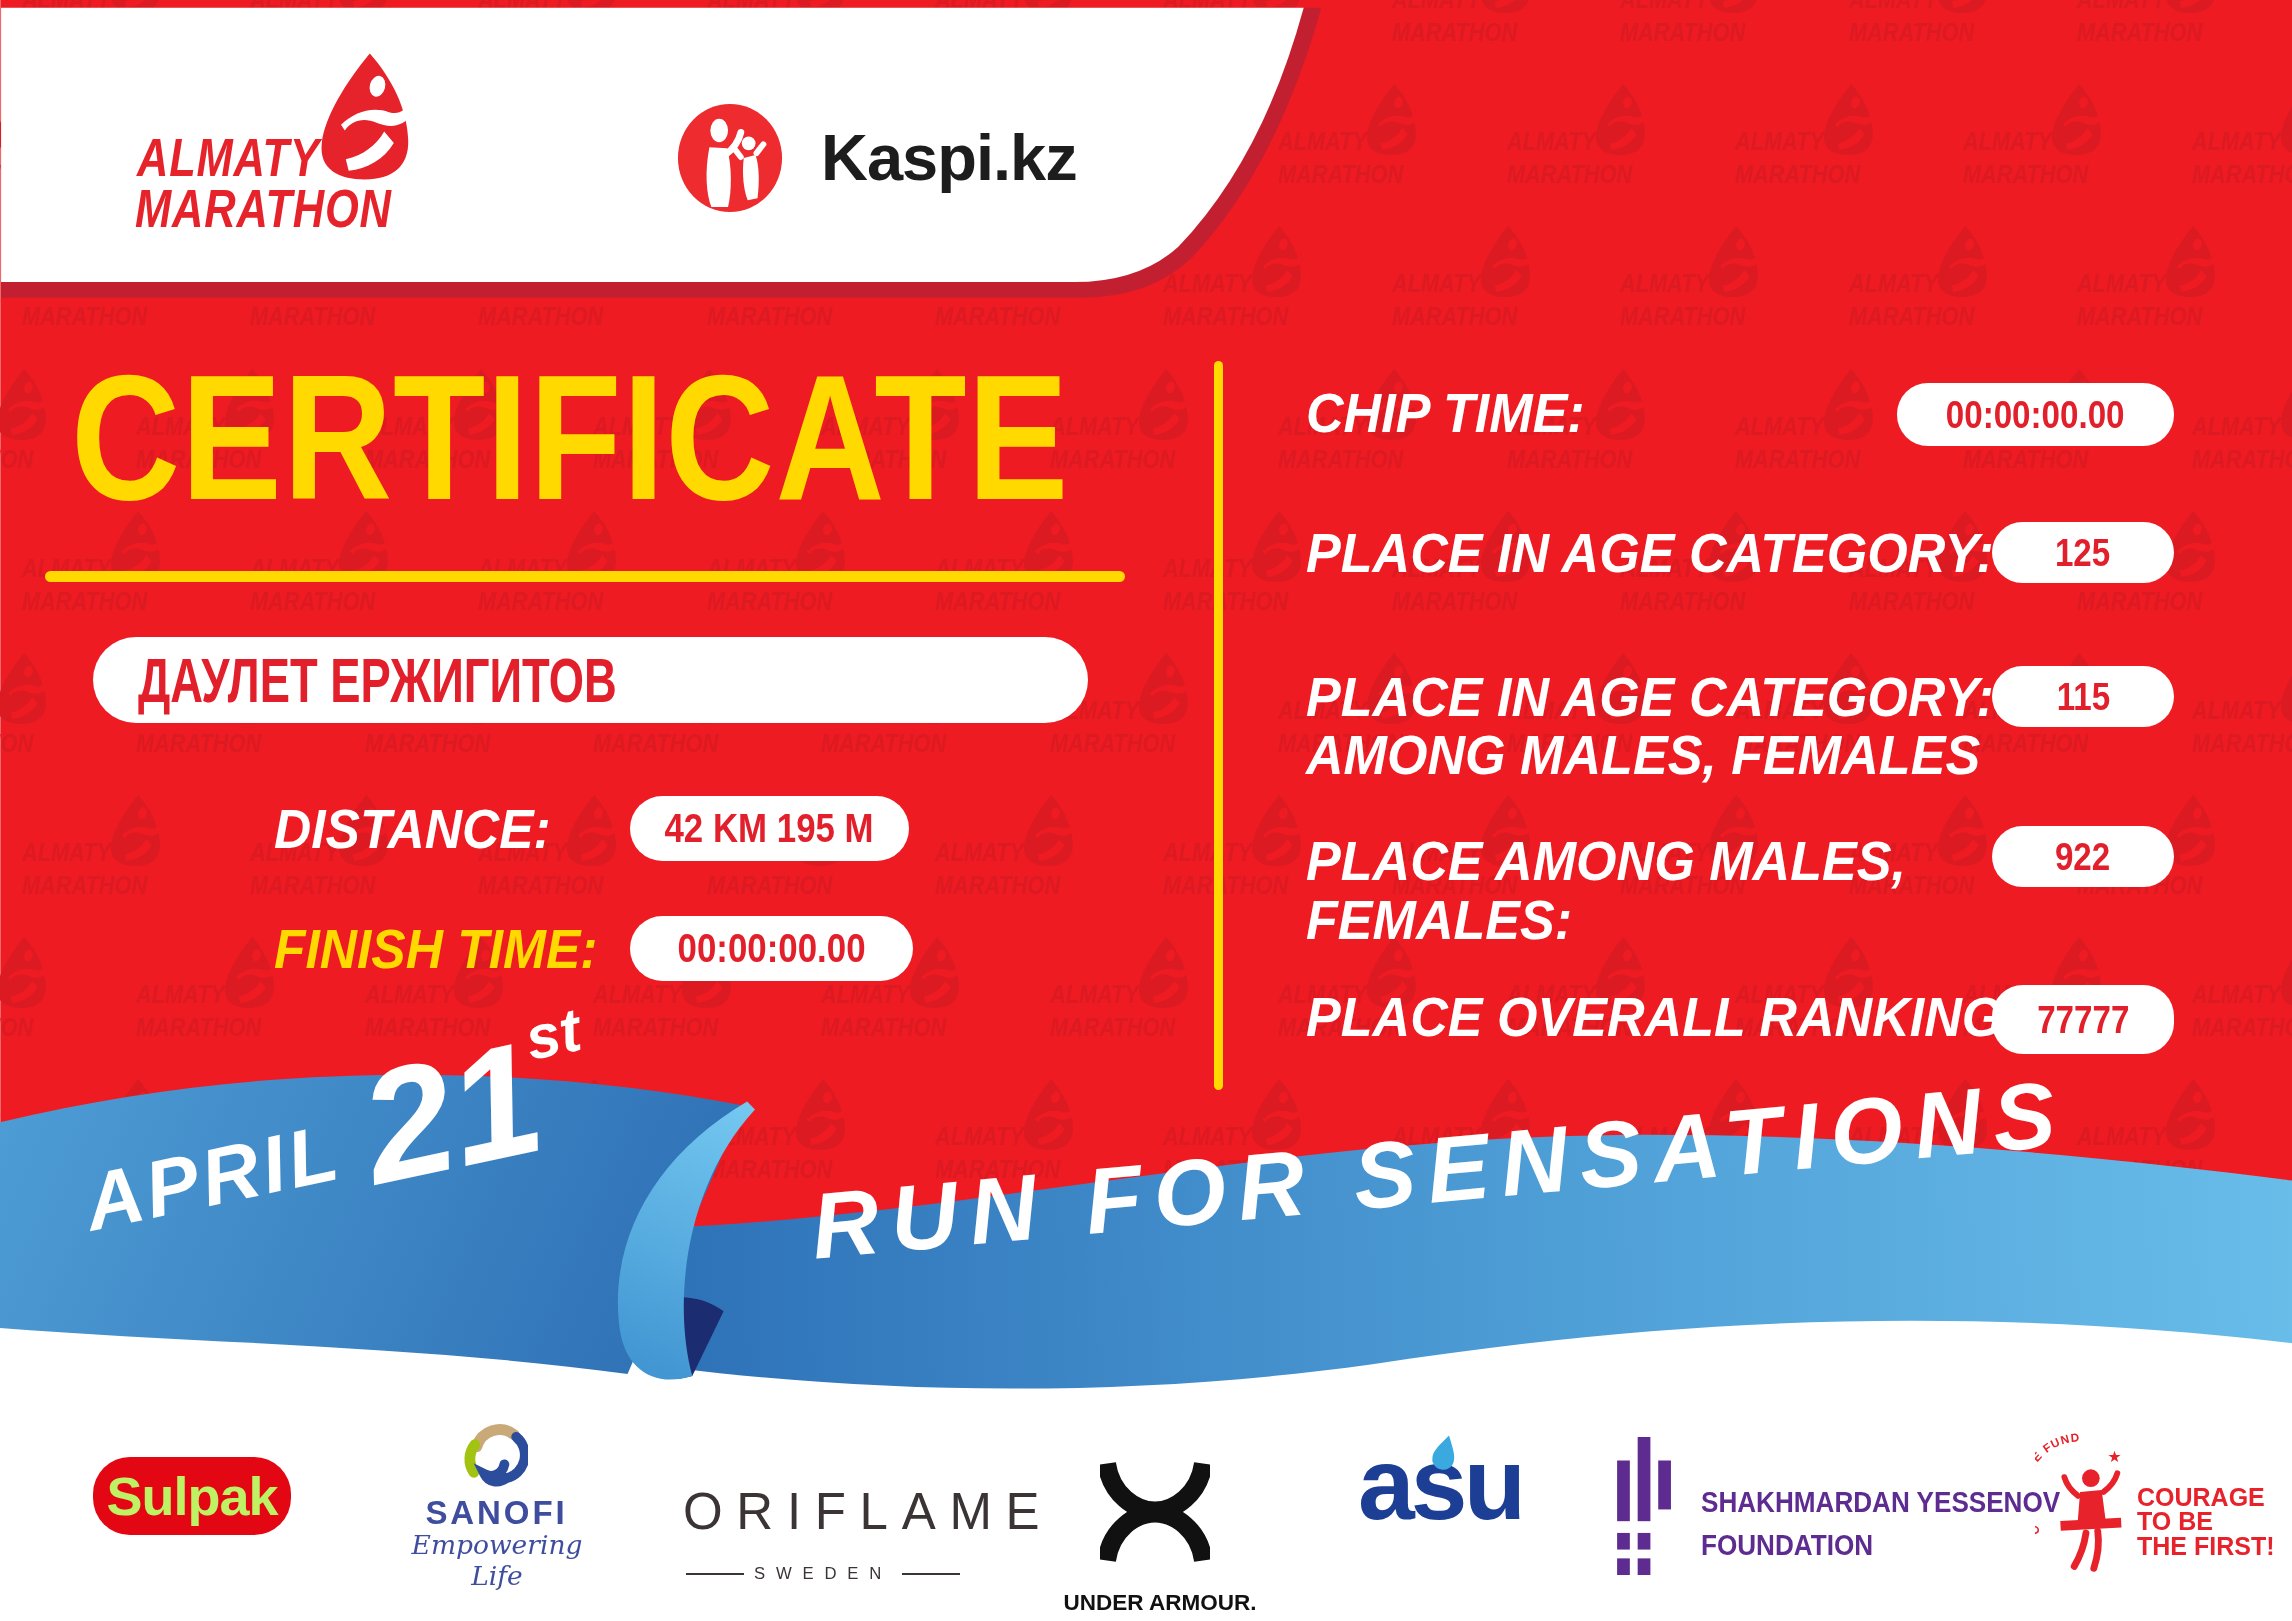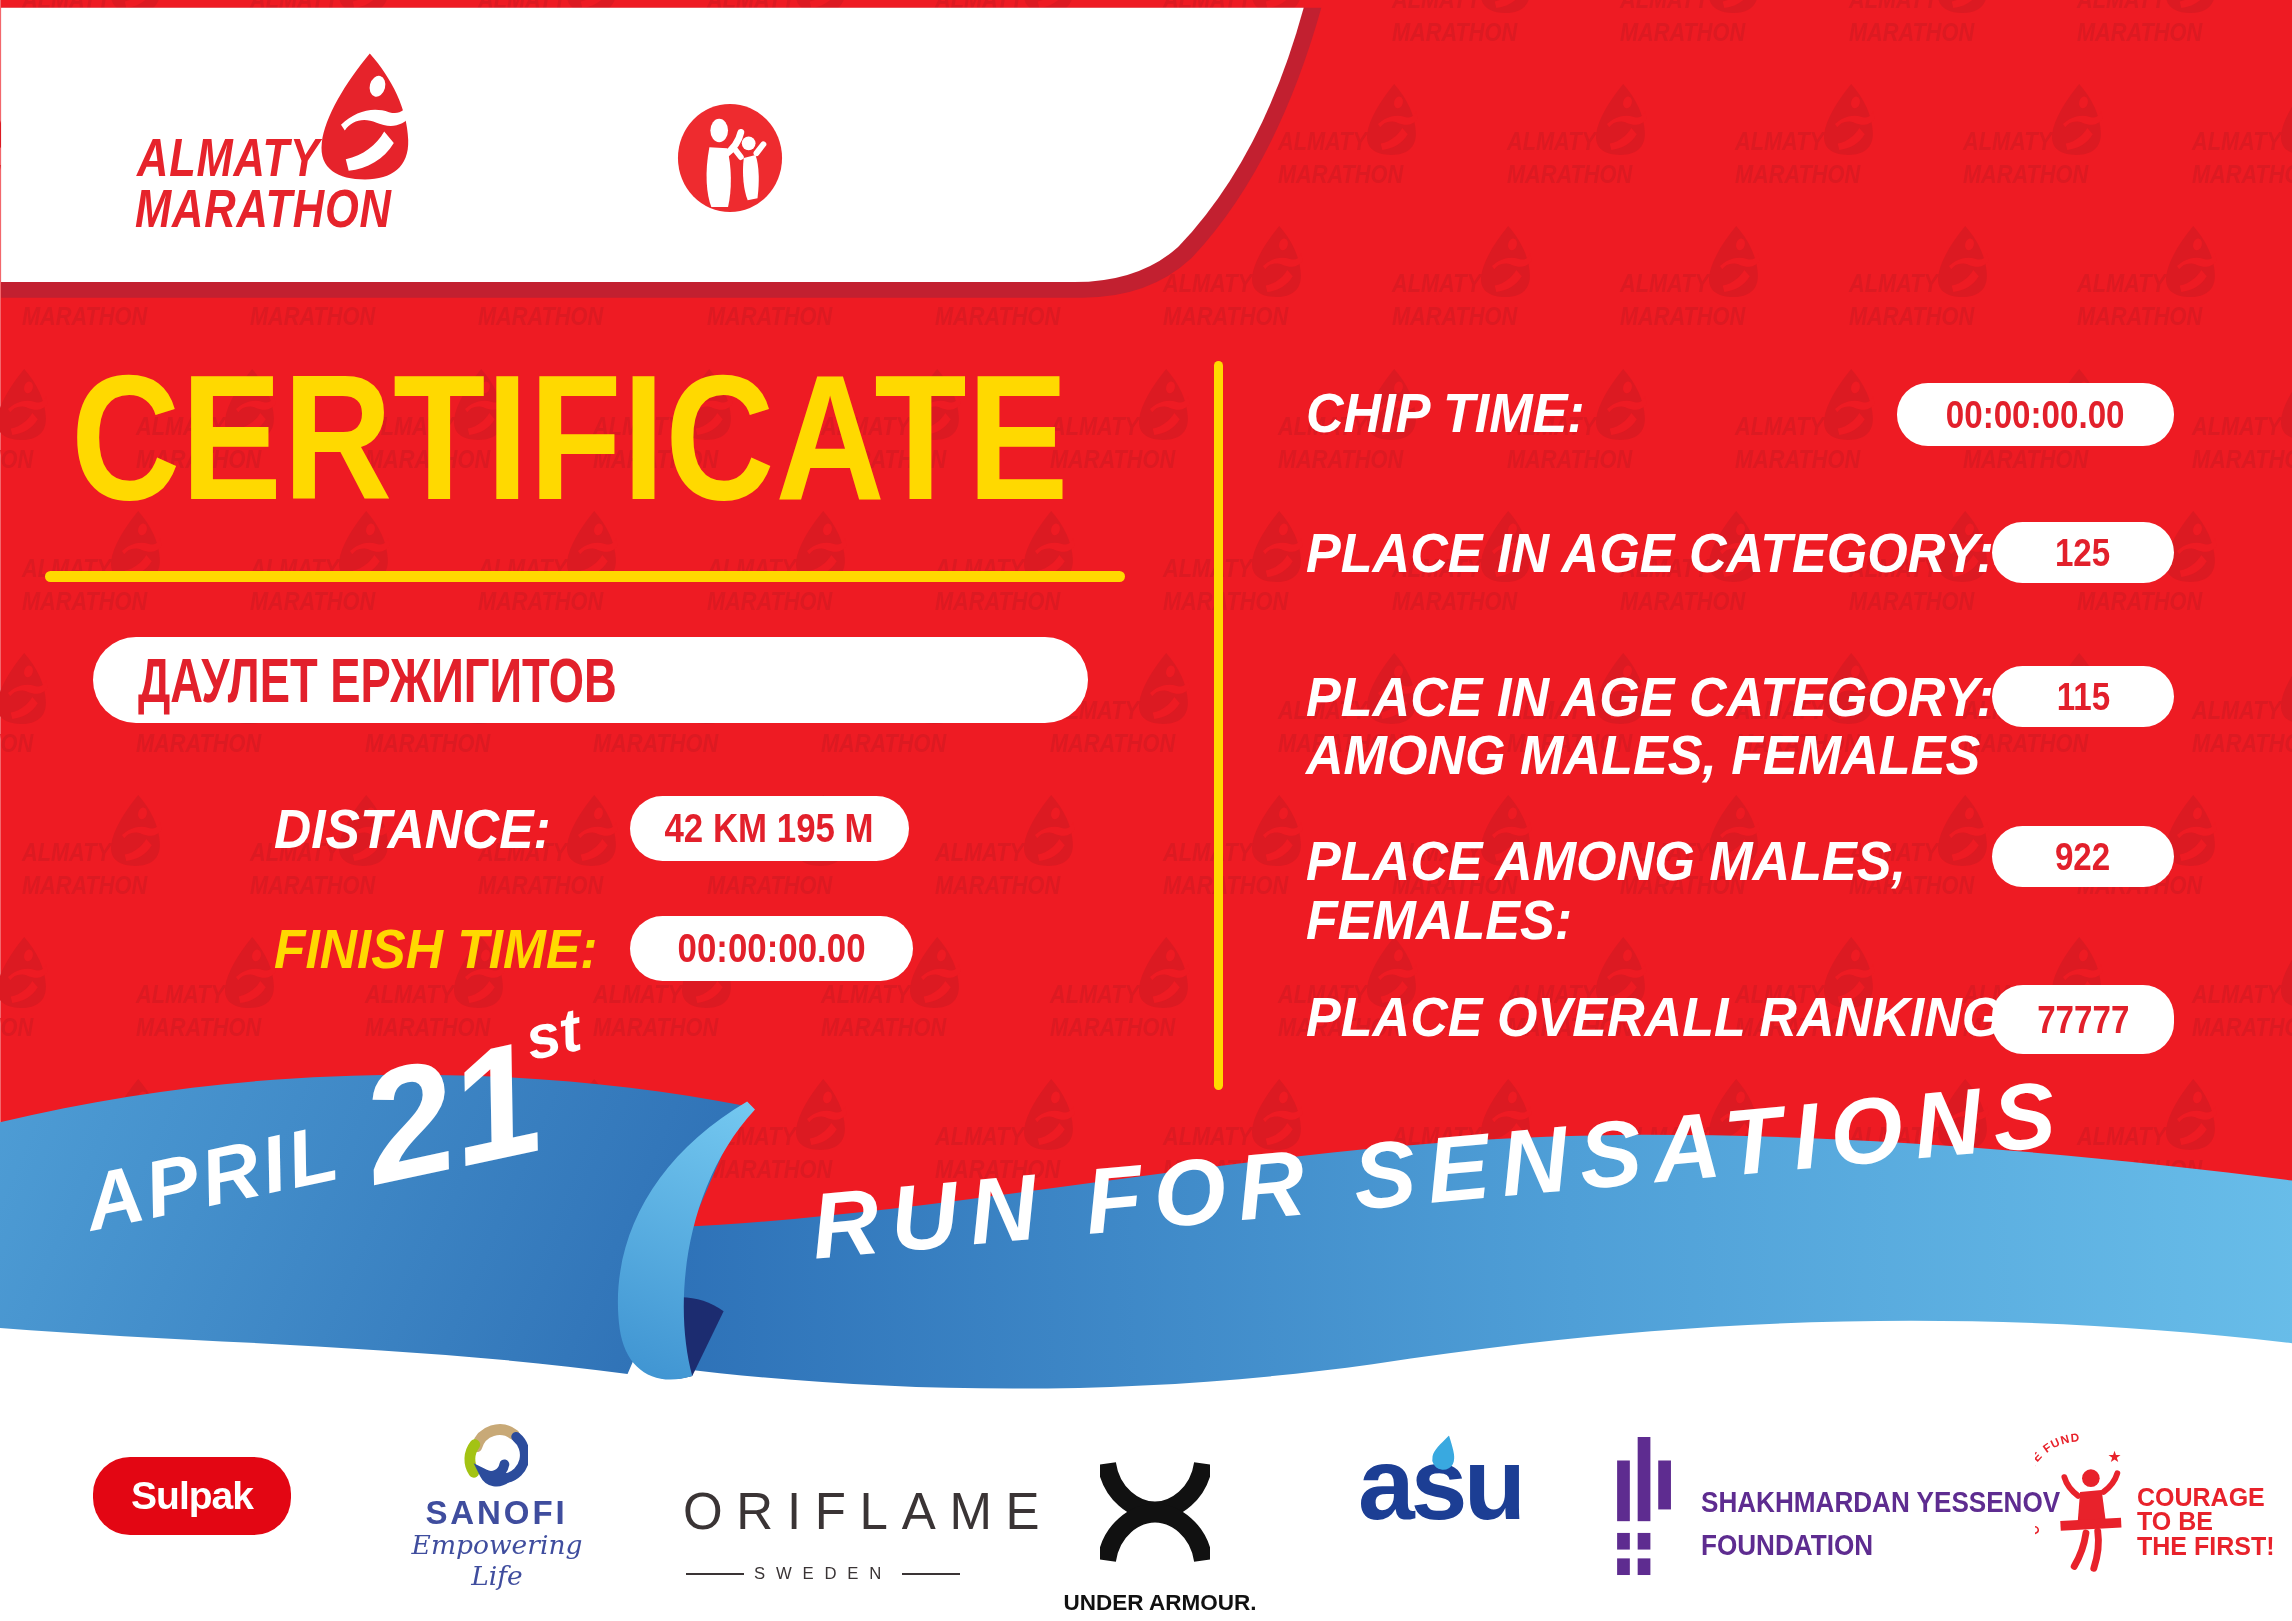--- a/index.html
+++ b/index.html
@@ -52,21 +52,21 @@
              color:#fff;font-style:italic;font-weight:bold;white-space:nowrap;}
   #dateBlock .mo{font-size:80px;letter-spacing:3.9px;vertical-align:baseline;margin-right:29px;}
   #dateBlock .dy{font-size:159px;letter-spacing:0;vertical-align:-13.7px;}
   #dateBlock .sf{font-size:61px;vertical-align:76px;}
   #slogan{left:812px;top:1174px;z-index:6;transform:rotate(-5.2deg);transform-origin:left center;
           color:#fff;font-style:italic;font-weight:bold;font-size:93px;letter-spacing:11.8px;white-space:nowrap;}
   
   .sp{z-index:4;}
   #sulpak{left:93px;top:1457px;width:198px;height:78px;border-radius:37px;background:#e30613;
           display:flex;align-items:center;justify-content:center;}
-  #sulpak span{color:#ffffff;font-size:39px;font-weight:bold;letter-spacing:-1px;}
+  #sulpak span{color:#bef264;font-size:54px;font-weight:bold;letter-spacing:-1px;}
   #sanofiIcon{left:463px;top:1423px;}
   #sanofiName{left:423px;top:1494px;width:147px;text-align:center;font-size:33px;letter-spacing:2.9px;
               color:#3f4d9e;font-weight:bold;}
   #sanofiTag{left:394px;top:1529px;width:206px;text-align:center;font-size:26.5px;color:#3f4d9e;
              font-family:"DejaVu Serif",serif;font-style:italic;}
   #oriName{left:683px;top:1482px;font-size:51px;letter-spacing:13.7px;color:#3a3435;white-space:nowrap;}
   #oriSub{left:686px;top:1564px;width:274px;display:flex;align-items:center;gap:9.8px;color:#3a3435;}
   #oriSub .dash{flex:1;height:2.9px;background:#3a3435;}
   #oriSub .sw{font-size:16.7px;letter-spacing:10.8px;white-space:nowrap;}
   #uaLogo{left:1100px;top:1457px;}
@@ -1161,20 +1161,21 @@
 
   <svg class="abs" id="kaspiIcon" width="108" height="108" viewBox="0 0 110 110">
     <ellipse cx="55" cy="55" rx="53" ry="55" fill="#ee2b2f"></ellipse>
     <ellipse cx="44" cy="27" rx="9" ry="12" fill="#fff"></ellipse>
     <path d="M34,44 C29,70 31,92 36,105 L53,105 C57,88 57,63 52,45 Z" fill="#fff"></path>
     <path d="M50,52 C58,46 64,38 66,29" stroke="#fff" stroke-width="7" fill="none" stroke-linecap="round"></path>
     <circle cx="74" cy="40" r="7" fill="#fff"></circle>
     <path d="M69,55 C67,72 69,88 73,98 L83,96 C85,80 85,64 81,52 Z" fill="#fff"></path>
     <path d="M66,54 L59,45 M82,50 L89,41" stroke="#fff" stroke-width="6" fill="none" stroke-linecap="round"></path>
   </svg>
+  <div class="abs" id="kaspiText">Kaspi.kz</div>
 
   <div class="abs z4" id="certTitle">CERTIFICATE</div>
   <div class="abs z4" id="underline"></div>
 
   <div class="abs z4" id="namePill">
     <div class="abs" id="nameText">ДАУЛЕТ ЕРЖИГИТОВ</div>
   </div>
 
   <div class="abs z4 lbl" id="distLbl">DISTANCE:</div>
   <div class="abs z4 pill" id="distPill">

